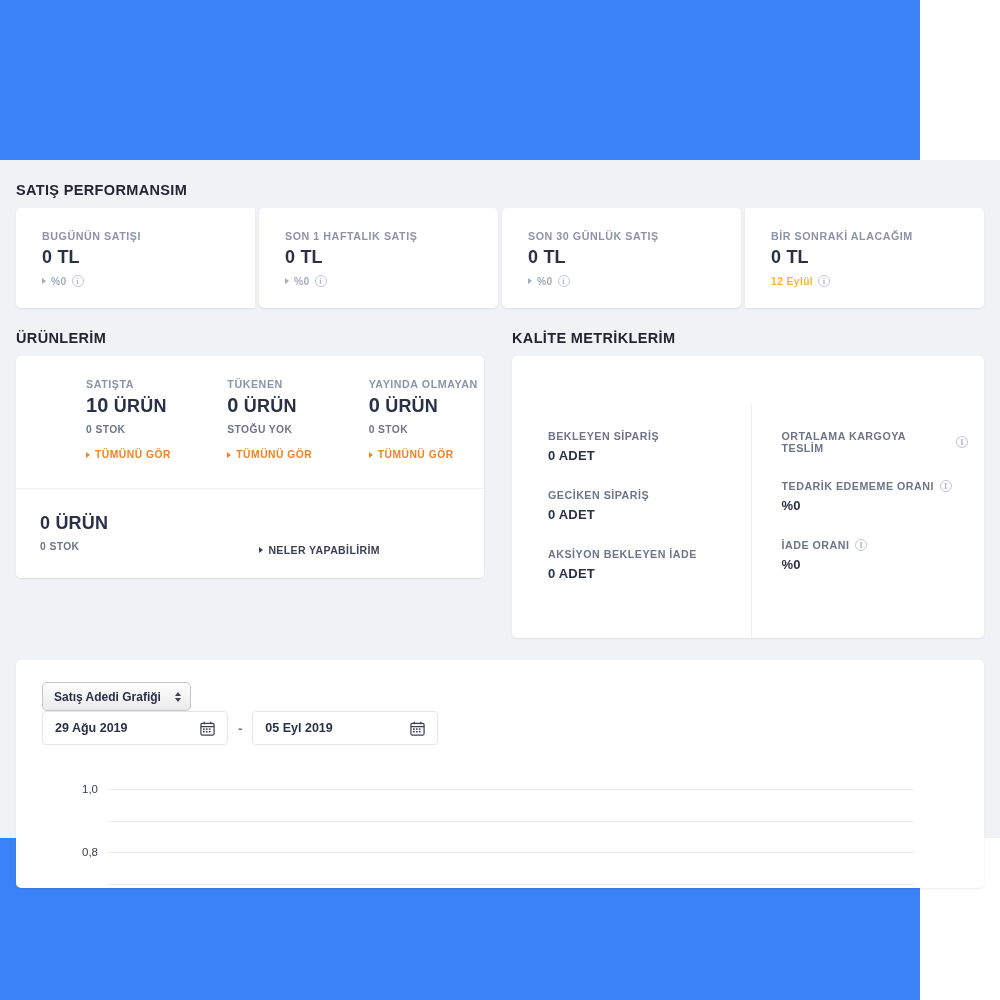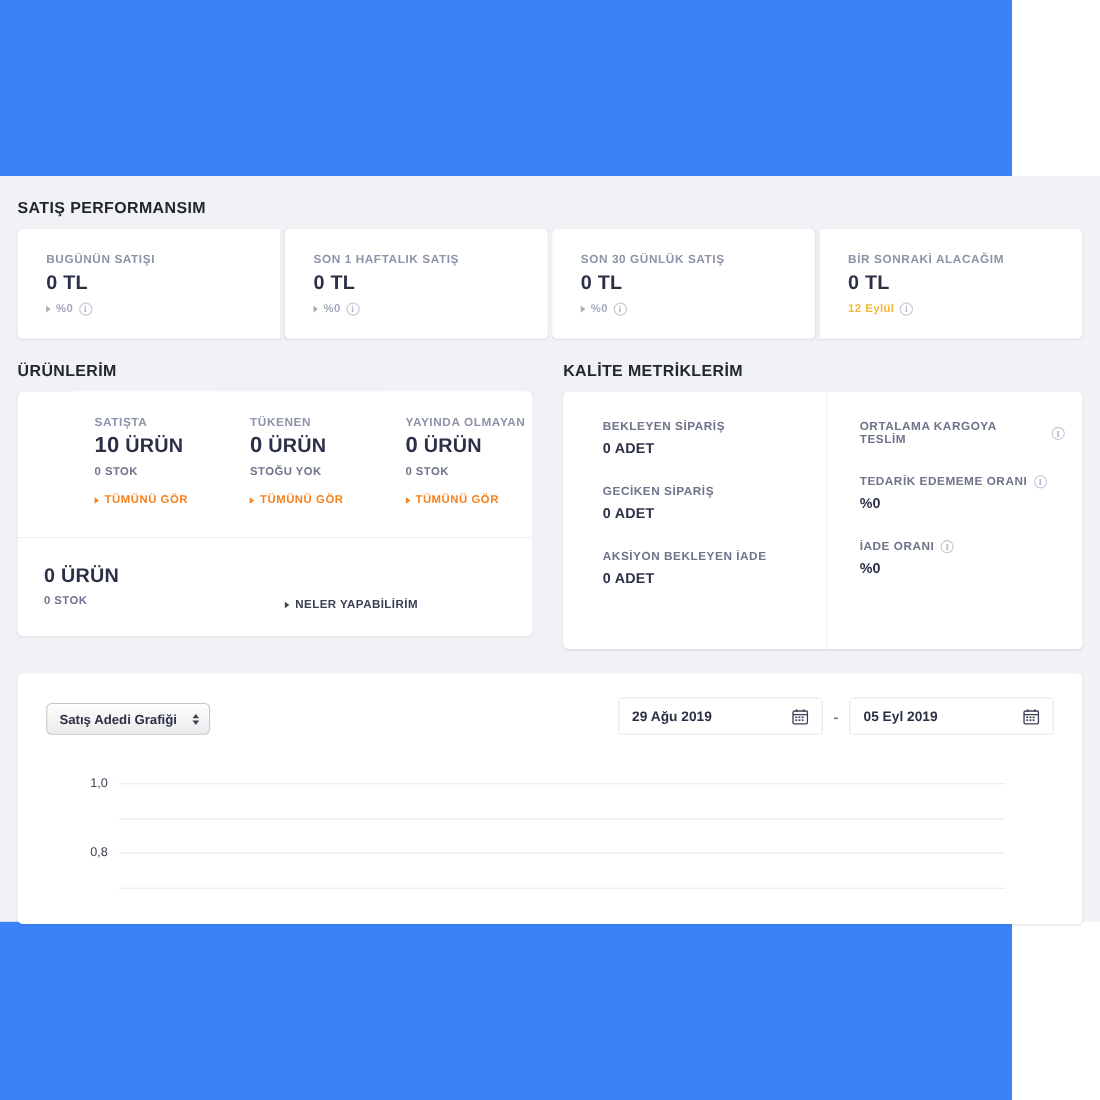--- a/index.html
+++ b/index.html
@@ -128,20 +128,21 @@
     text-transform: uppercase; cursor: pointer;
     margin-top: 35px; margin-right: 80px;
   }
 
   
   .qual { display: flex; }
   .qual-col {
     flex: 1 1 0;
     padding: 26px 16px 26px 36px;
     min-height: 234px;
+    margin-top: 48px;
   }
   .qual-col.second { border-left: 1px solid #eceef4; padding-left: 30px; }
   .qual-item { margin-bottom: 26px; }
   .qual-item:last-child { margin-bottom: 0; }
   .qual-label {
     font-size: 10.7px; font-weight: bold; letter-spacing: .5px;
     color: #6e7489; text-transform: uppercase;
     display: flex; align-items: center; gap: 6px;
   }
   .qual-value {
@@ -153,22 +154,23 @@
   .chart-card {
     margin-top: 22px;
     background: #fff;
     border-radius: 5px;
     box-shadow: 0 1px 2px rgba(40,45,70,.09);
     height: 228px;
     overflow: hidden;
     position: relative;
   }
   .chart-toolbar {
-    display: flex; align-items: flex-end; justify-content: space-between;
+    display: flex; align-items: flex-start; justify-content: space-between;
     padding: 22px 26px 0 26px;
+    flex-direction: column;
   }
   .select-box {
     display: inline-flex; align-items: center; justify-content: space-between;
     gap: 14px;
     min-width: 148px;
     height: 29px;
     padding: 0 9px 0 11px;
     background: linear-gradient(#fdfdfd, #ebebeb);
     border: 1px solid #c6c6c6;
     border-radius: 5px;

